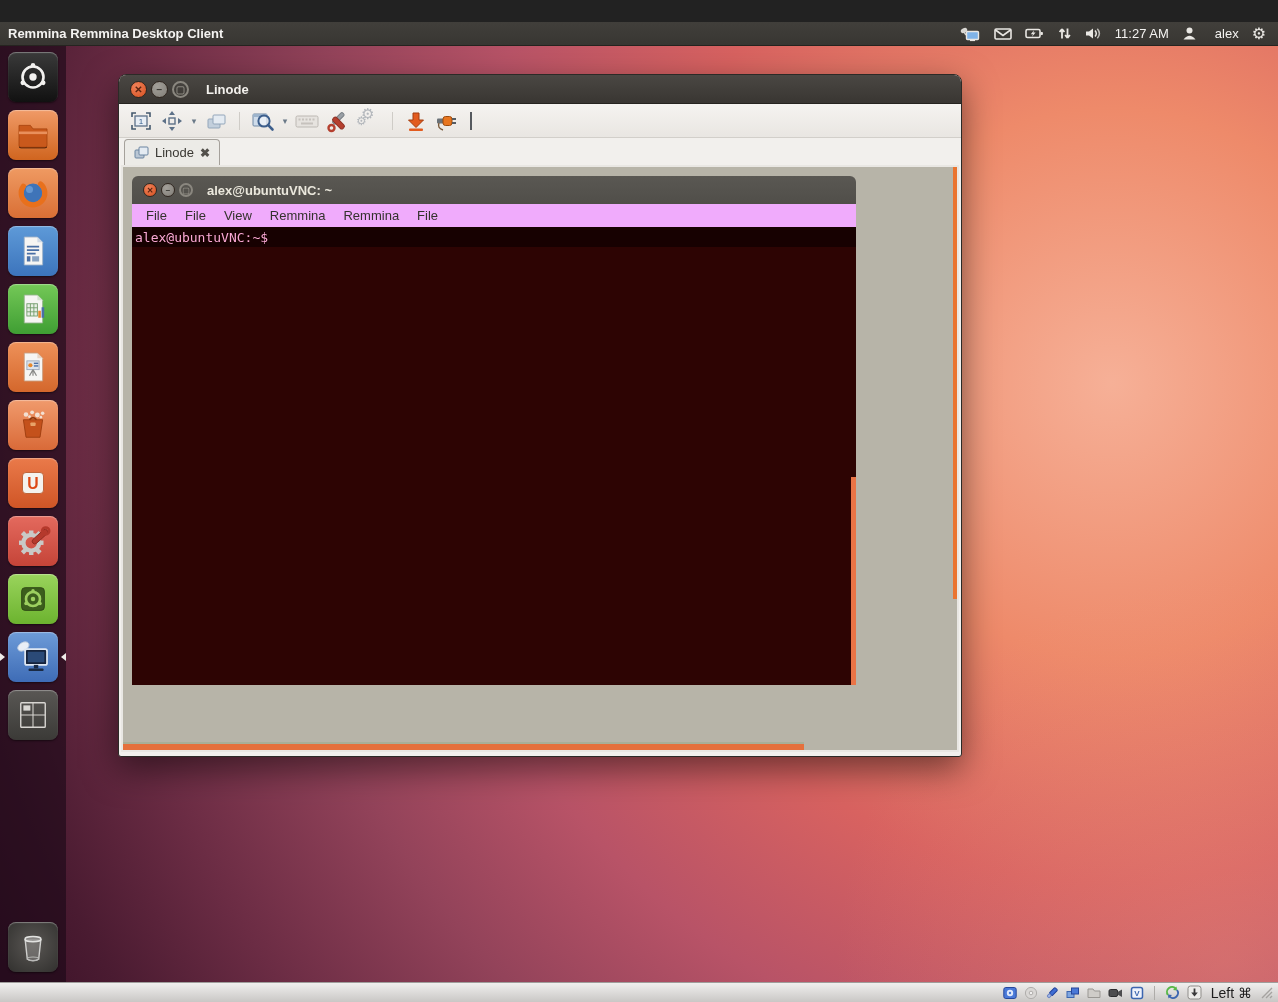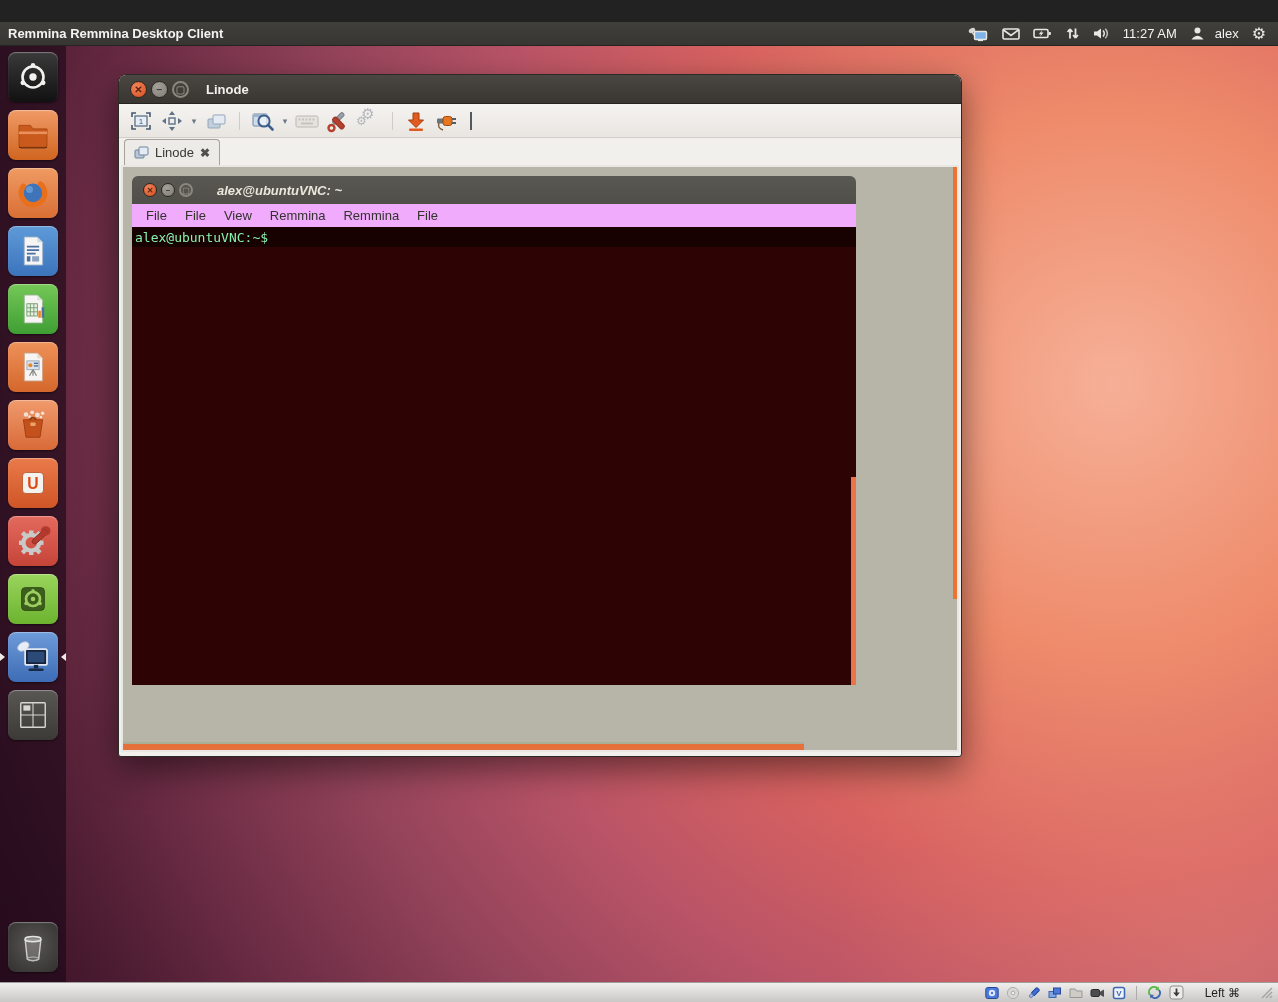--- a/index.html
+++ b/index.html
@@ -19,21 +19,21 @@
   .mac-title { width:100%; text-align:center; font-size:13px; color:#4f4d4b; }
 
   
   .unity-panel { position:absolute; left:0; top:22px; width:1278px; height:24px;
     background:linear-gradient(#413f3b,#383632); border-bottom:1px solid #262420;
     display:flex; align-items:center; justify-content:space-between; }
   .panel-title { margin-left:8px; font-size:13px; font-weight:bold; color:#f4f3f1; }
   .panel-tray { display:flex; align-items:center; gap:13px; margin-right:12px; }
   .tray-icon { display:flex; align-items:center; }
   .panel-clock { font-size:13px; color:#f4f3f1; }
-  .panel-user { display:flex; align-items:flex-start; gap:10px; font-size:13px; color:#f4f3f1; }
+  .panel-user { display:flex; align-items:flex-start; gap:18px; font-size:13px; color:#f4f3f1; }
   .gear-glyph { font-size:16px; color:#e9e7e3; line-height:1; }
 
   
   .desktop { position:absolute; left:0; top:46px; width:1278px; height:936px;
     background:
       radial-gradient(circle 560px at 96% 98%, rgba(240,160,140,.28), rgba(240,160,140,0) 70%),
       radial-gradient(circle 1250px at 87% 36%,
         #f6b097 0%, #ee8a6a 22%, #d86260 40%, #b85367 55%,
         #93435a 68%, #6b2c44 82%, #4a1b31 93%, #3c1228 100%);
   }
@@ -98,38 +98,38 @@
   .vp-bottom-orange { position:absolute; left:0; bottom:0; width:681px; height:6px;
     background:#e5703c; }
 
   
   .terminal { position:absolute; left:9px; top:9px; width:724px; height:509px;
     display:flex; flex-direction:column; border-radius:6px 6px 0 0; overflow:hidden; }
   .t-titlebar { height:28px; background:linear-gradient(#5a5853,#504e49);
     display:flex; align-items:center; }
   .t-btns { display:flex; gap:4px; margin-left:11px; }
   .t-titlebar .wbtn { width:14px; height:14px; font-size:8px; }
-  .t-title { margin-left:24px; font-size:13px; font-weight:bold; color:#eae7dc;font-style:italic; }
+  .t-title { margin-left:14px; font-size:13px; font-weight:bold; color:#eae7dc; }
   .t-menubar { height:23px; background:#f0abfc; display:flex; align-items:center;
     padding-left:5px; }
   .t-menu-item { font-size:13px; color:#34322d; padding:0 9px; }
   .t-content { flex:1; background:#2d0403; font-family:"DejaVu Sans Mono", monospace; }
   .t-promptline { height:20px; background:#170101; display:flex; align-items:center;
-    padding-left:3px; font-size:13px; color:#86efac; }
+    padding-left:3px; font-size:13px; color:#f9a8d4; }
   .term-right-line { position:absolute; right:0; top:301px; bottom:0; width:5px;
     background:#ea7446; }
 
   
   .vbox-statusbar { position:absolute; left:0; top:982px; width:1278px; height:20px;
     background:linear-gradient(#f0efee,#c9c7c5); border-top:1px solid #9f9d9b;
     display:flex; align-items:center; justify-content:flex-end; gap:7px;
     padding-right:5px; }
   .vb-icon { display:flex; align-items:center; }
   .vb-sep { width:1px; height:14px; background:#aeaca9; margin:0 3px; }
-  .hostkey-label { font-size:12px; color:#1d1d1d; margin:0 14px;text-align:center; }
+  .hostkey-label { font-size:14px; color:#1d1d1d; margin:0 2px;text-align:center; }
 </style>
 </head>
 <body>
 
 <div class="screen">
 
 
   <div class="unity-panel">
     <span class="panel-title">Remmina Remmina Desktop Client</span>
     <div class="panel-tray">

